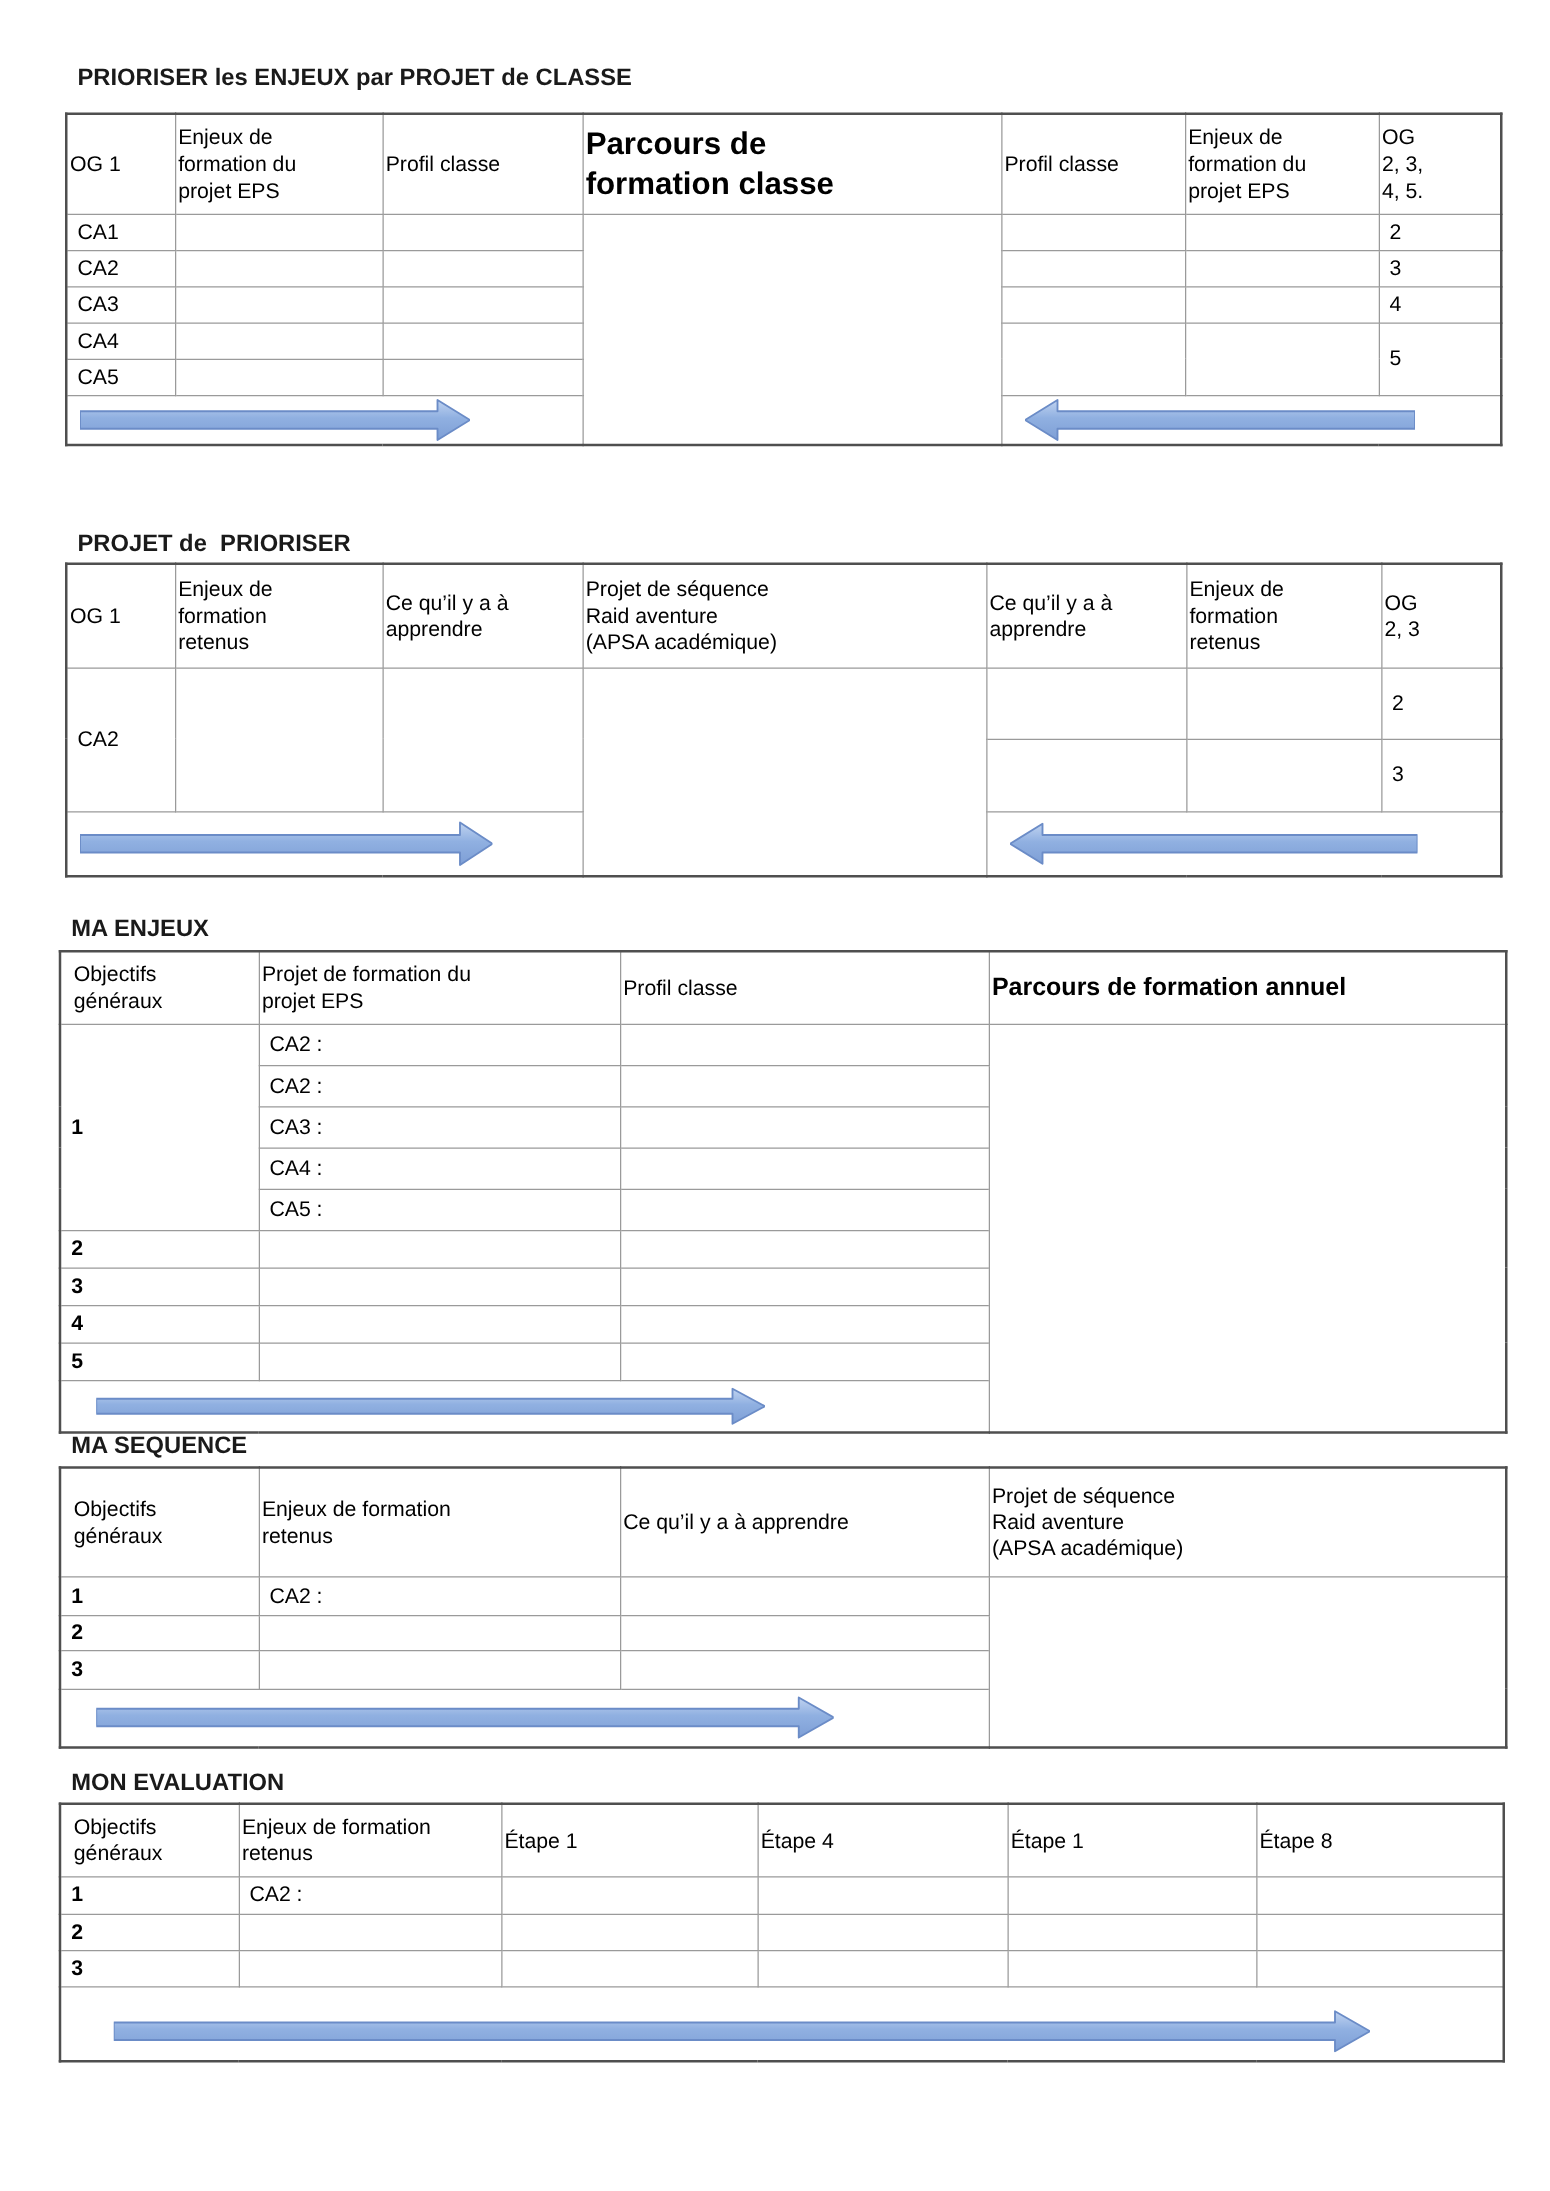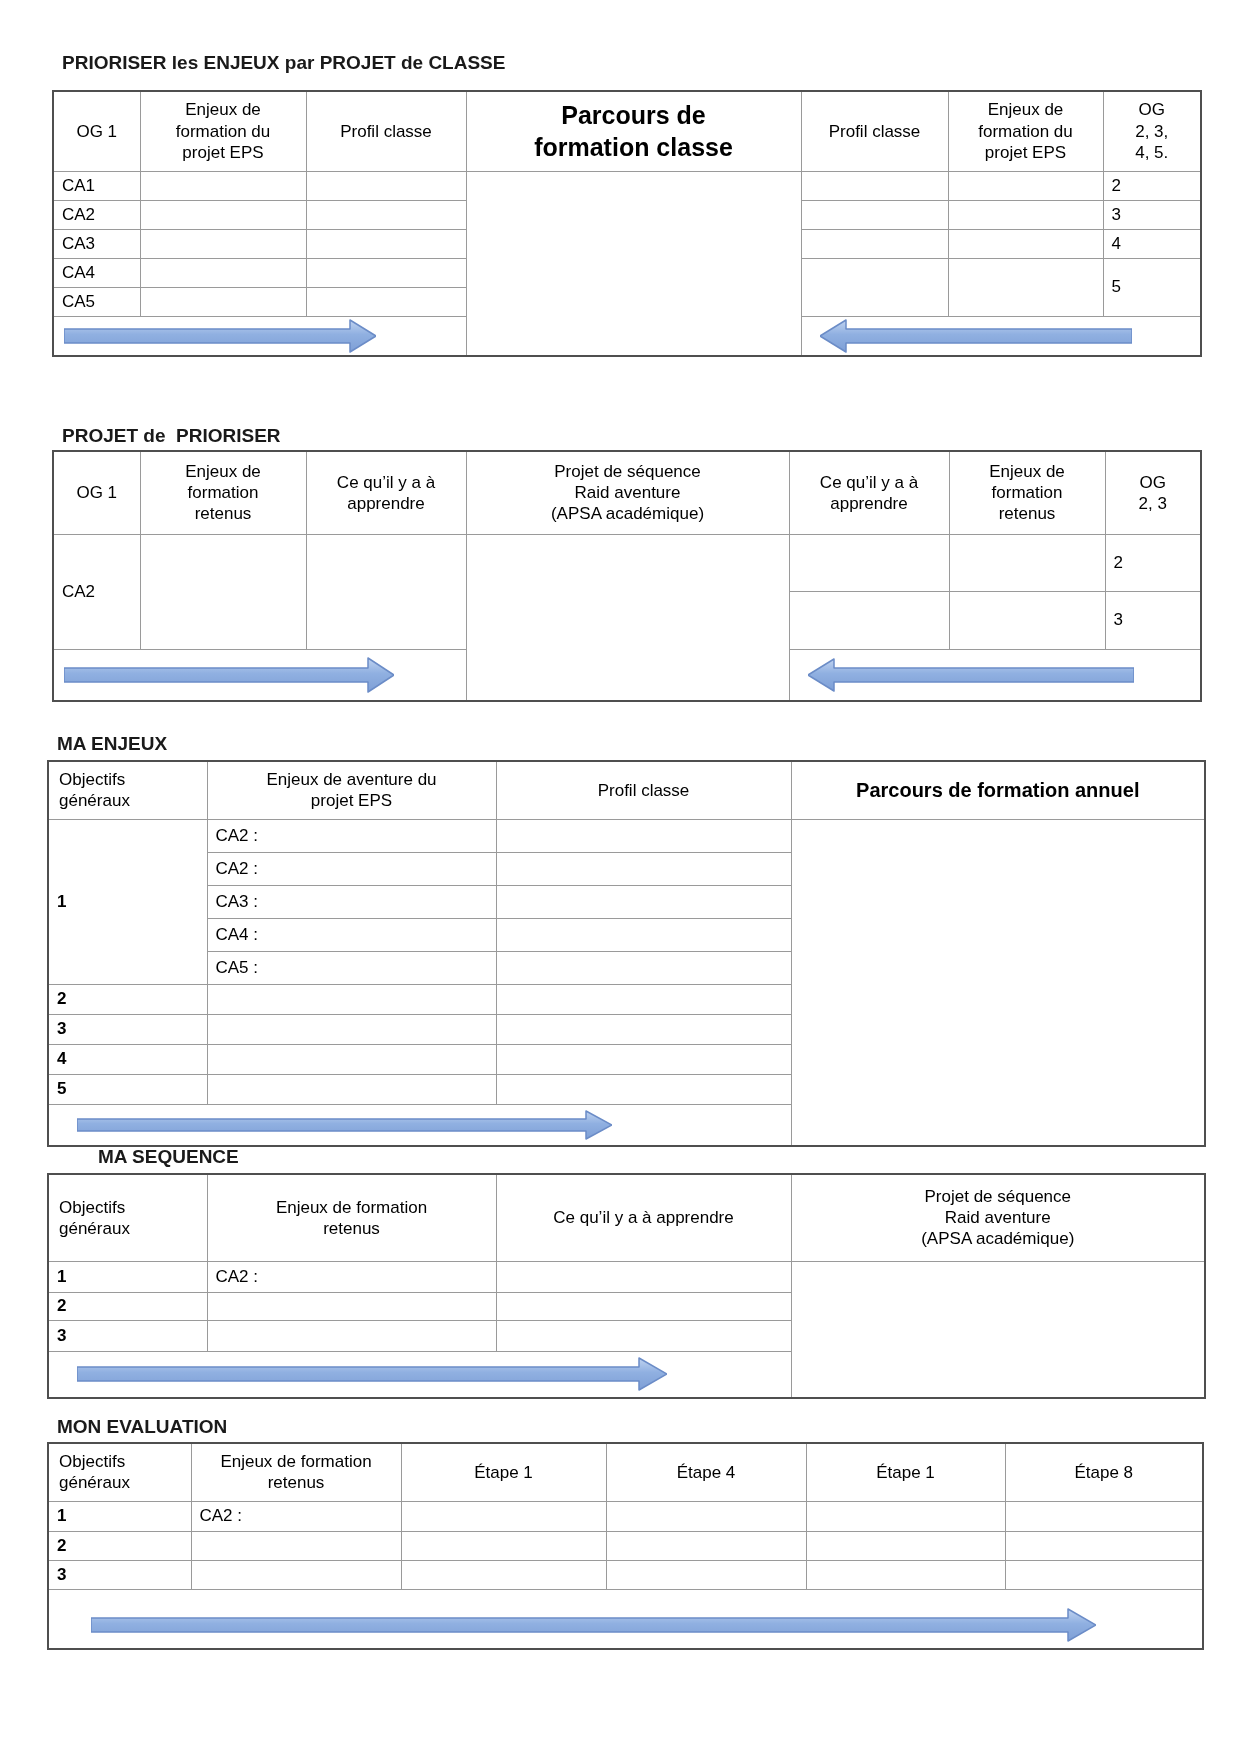--- a/index.html
+++ b/index.html
@@ -24,21 +24,21 @@
   td {
     border:1px solid #9a9a9a;
     font-size:17px;
     line-height:1.25;
     padding:0 6px;
     vertical-align:middle;
     overflow:hidden;
     box-sizing:border-box;
   }
   table { border:2px solid #4f4f4f; }
-  .hd        { text-align:center; white-space:pre-line; padding:0 2px; }
+  .hd        { text-align:left; white-space:pre-line; padding:0 2px; }
   .hd-left   { text-align:left; white-space:pre-line; padding-left:10px; }
   .big-head  { font-size:25px; font-weight:bold; line-height:1.3; }
   .mid-head  { font-size:20px; font-weight:bold; }
   .row-label { text-align:left; padding-left:8px; }
   .num-bold  { font-weight:bold; }
   .arrow-cell svg { display:block; }
   .bottom-cell { vertical-align:bottom; }
 </style>
 </head>
 <body>
@@ -201,21 +201,21 @@
   <colgroup>
     <col style="width:159px">
       <col style="width:289px">
       <col style="width:295px">
       <col style="width:414px">
   </colgroup>
   <tbody>
       <tr style="height:58px">
     <td class="hd-left">Objectifs
 généraux</td>
-    <td class="hd">Enjeux de aventure du
+    <td class="hd">Projet de formation du
 projet EPS</td>
     <td class="hd">Profil classe</td>
     <td class="hd mid-head">Parcours de formation annuel</td>
   </tr>
   <tr style="height:33px">
     <td rowspan="5" class="row-label num-bold">1</td>
     <td class="row-label">CA2 :</td>
     <td></td>
     <td rowspan="10"></td>
   </tr>
@@ -258,21 +258,21 @@
   <tr style="height:42px">
     <td colspan="3" class="arrow-cell">
       <svg width="535" height="30" style="margin-left:22px">
         <path d="M0,9 L509,9 L509,1 L535,15 L509,29 L509,21 L0,21 Z" fill="url(#arrowGrad)" stroke="#6b8cc7" stroke-width="1.5" stroke-linejoin="round"></path>
       </svg>
     </td>
   </tr>
 </tbody>
   </table>
 
-<div class="sec-title" style="left:57px; top:1146px;margin-left:41px;">MA SEQUENCE</div>
+<div class="sec-title" style="left:57px; top:1146px;">MA SEQUENCE</div>
 
 <table style="left:47px; top:1173px; width:1157px;">
   <colgroup>
     <col style="width:159px">
       <col style="width:289px">
       <col style="width:295px">
       <col style="width:414px">
   </colgroup>
   <tbody>
       <tr style="height:87px">

